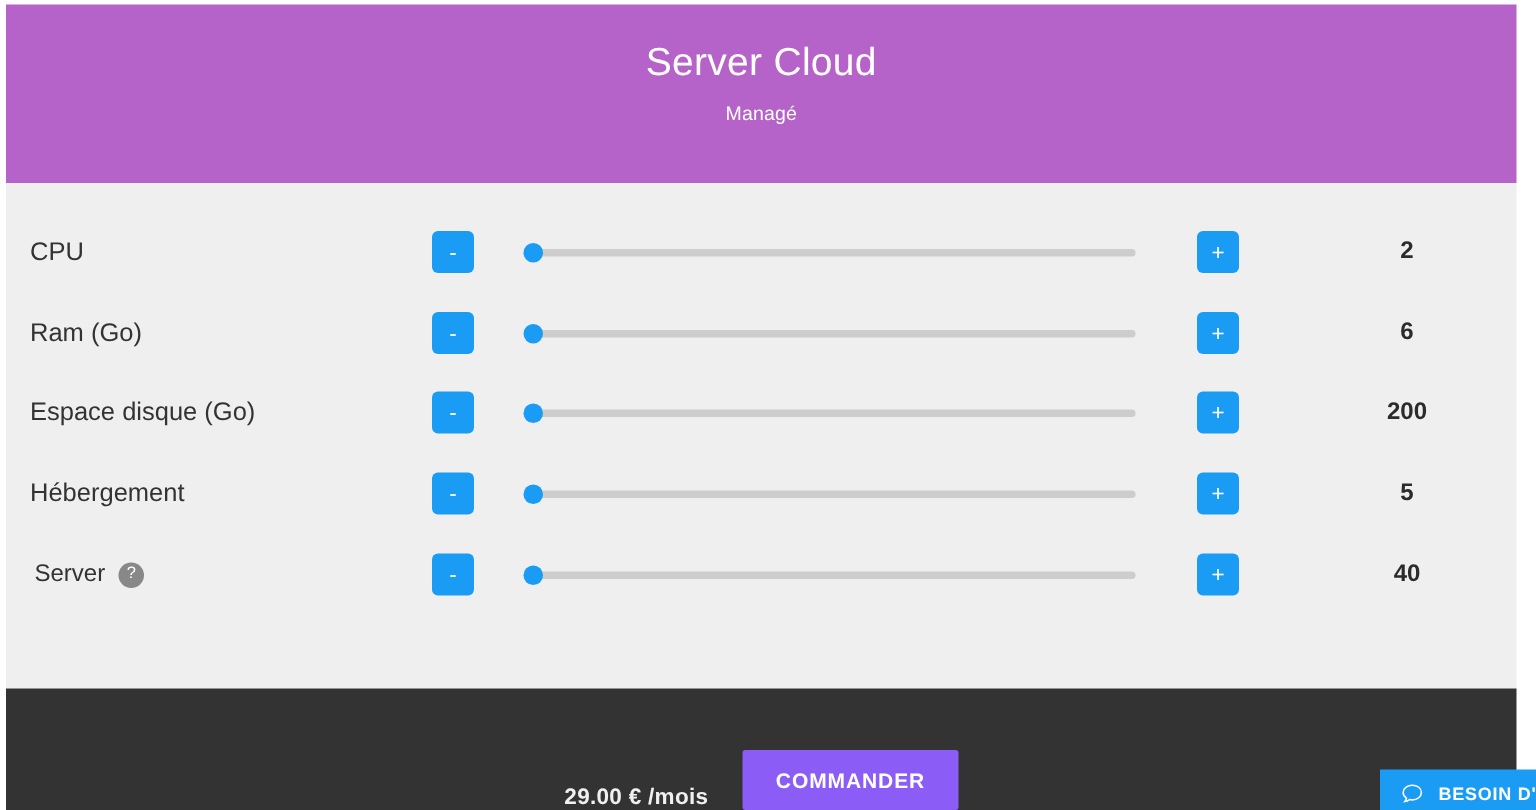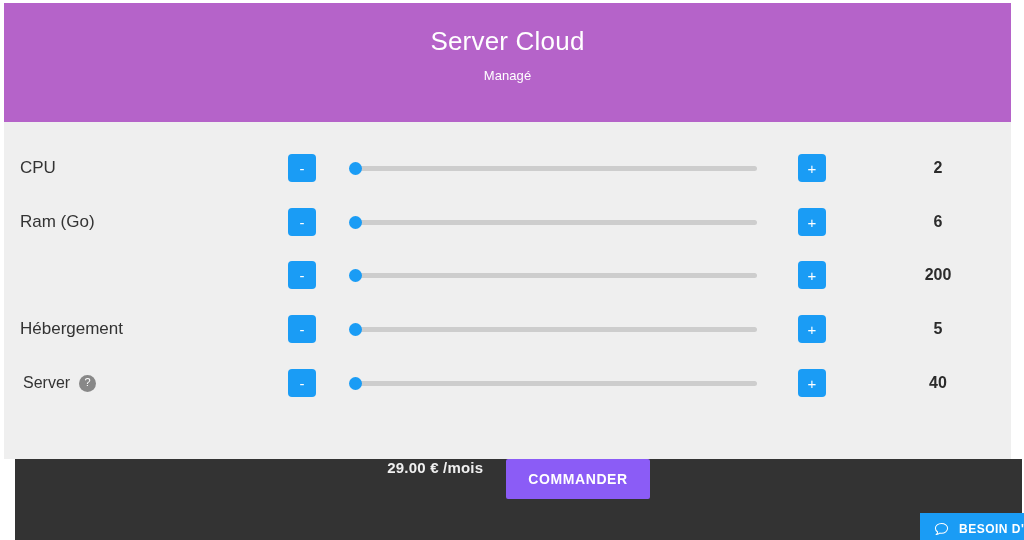--- a/index.html
+++ b/index.html
@@ -156,27 +156,27 @@
     width: 120px;
     text-align: center;
     color: #2b2b2b;
     font-size: 16px;
     font-weight: bold;
   }
 
   
   .footer {
     position: absolute;
-    left: 15px;
+    left: 4px;
     top: 459px;
     width: 1007px;
     height: 81px;
     background: #333333;
     display: flex;
-    align-items: flex-start;
+    align-items: flex-end;
     justify-content: center;
     gap: 23px;
   }
   .footer-price {
     color: #f0f0f0;
     font-size: 15px;
     font-weight: bold;
     letter-spacing: 0.2px;
   }
   .order-btn {
@@ -253,20 +253,23 @@
       <button class="step-btn btn-minus">-</button>
       <div class="slider">
         <div class="slider-track"></div>
         <div class="slider-thumb" style="left: 0px;"></div>
       </div>
       <button class="step-btn btn-plus">+</button>
       <div class="row-value">6</div>
     </div>
 
     <div class="row row-2">
+      <div class="row-label">
+        <span>Espace disque (Go)</span>
+      </div>
       <button class="step-btn btn-minus">-</button>
       <div class="slider">
         <div class="slider-track"></div>
         <div class="slider-thumb" style="left: 0px;"></div>
       </div>
       <button class="step-btn btn-plus">+</button>
       <div class="row-value">200</div>
     </div>
 
     <div class="row row-3">

